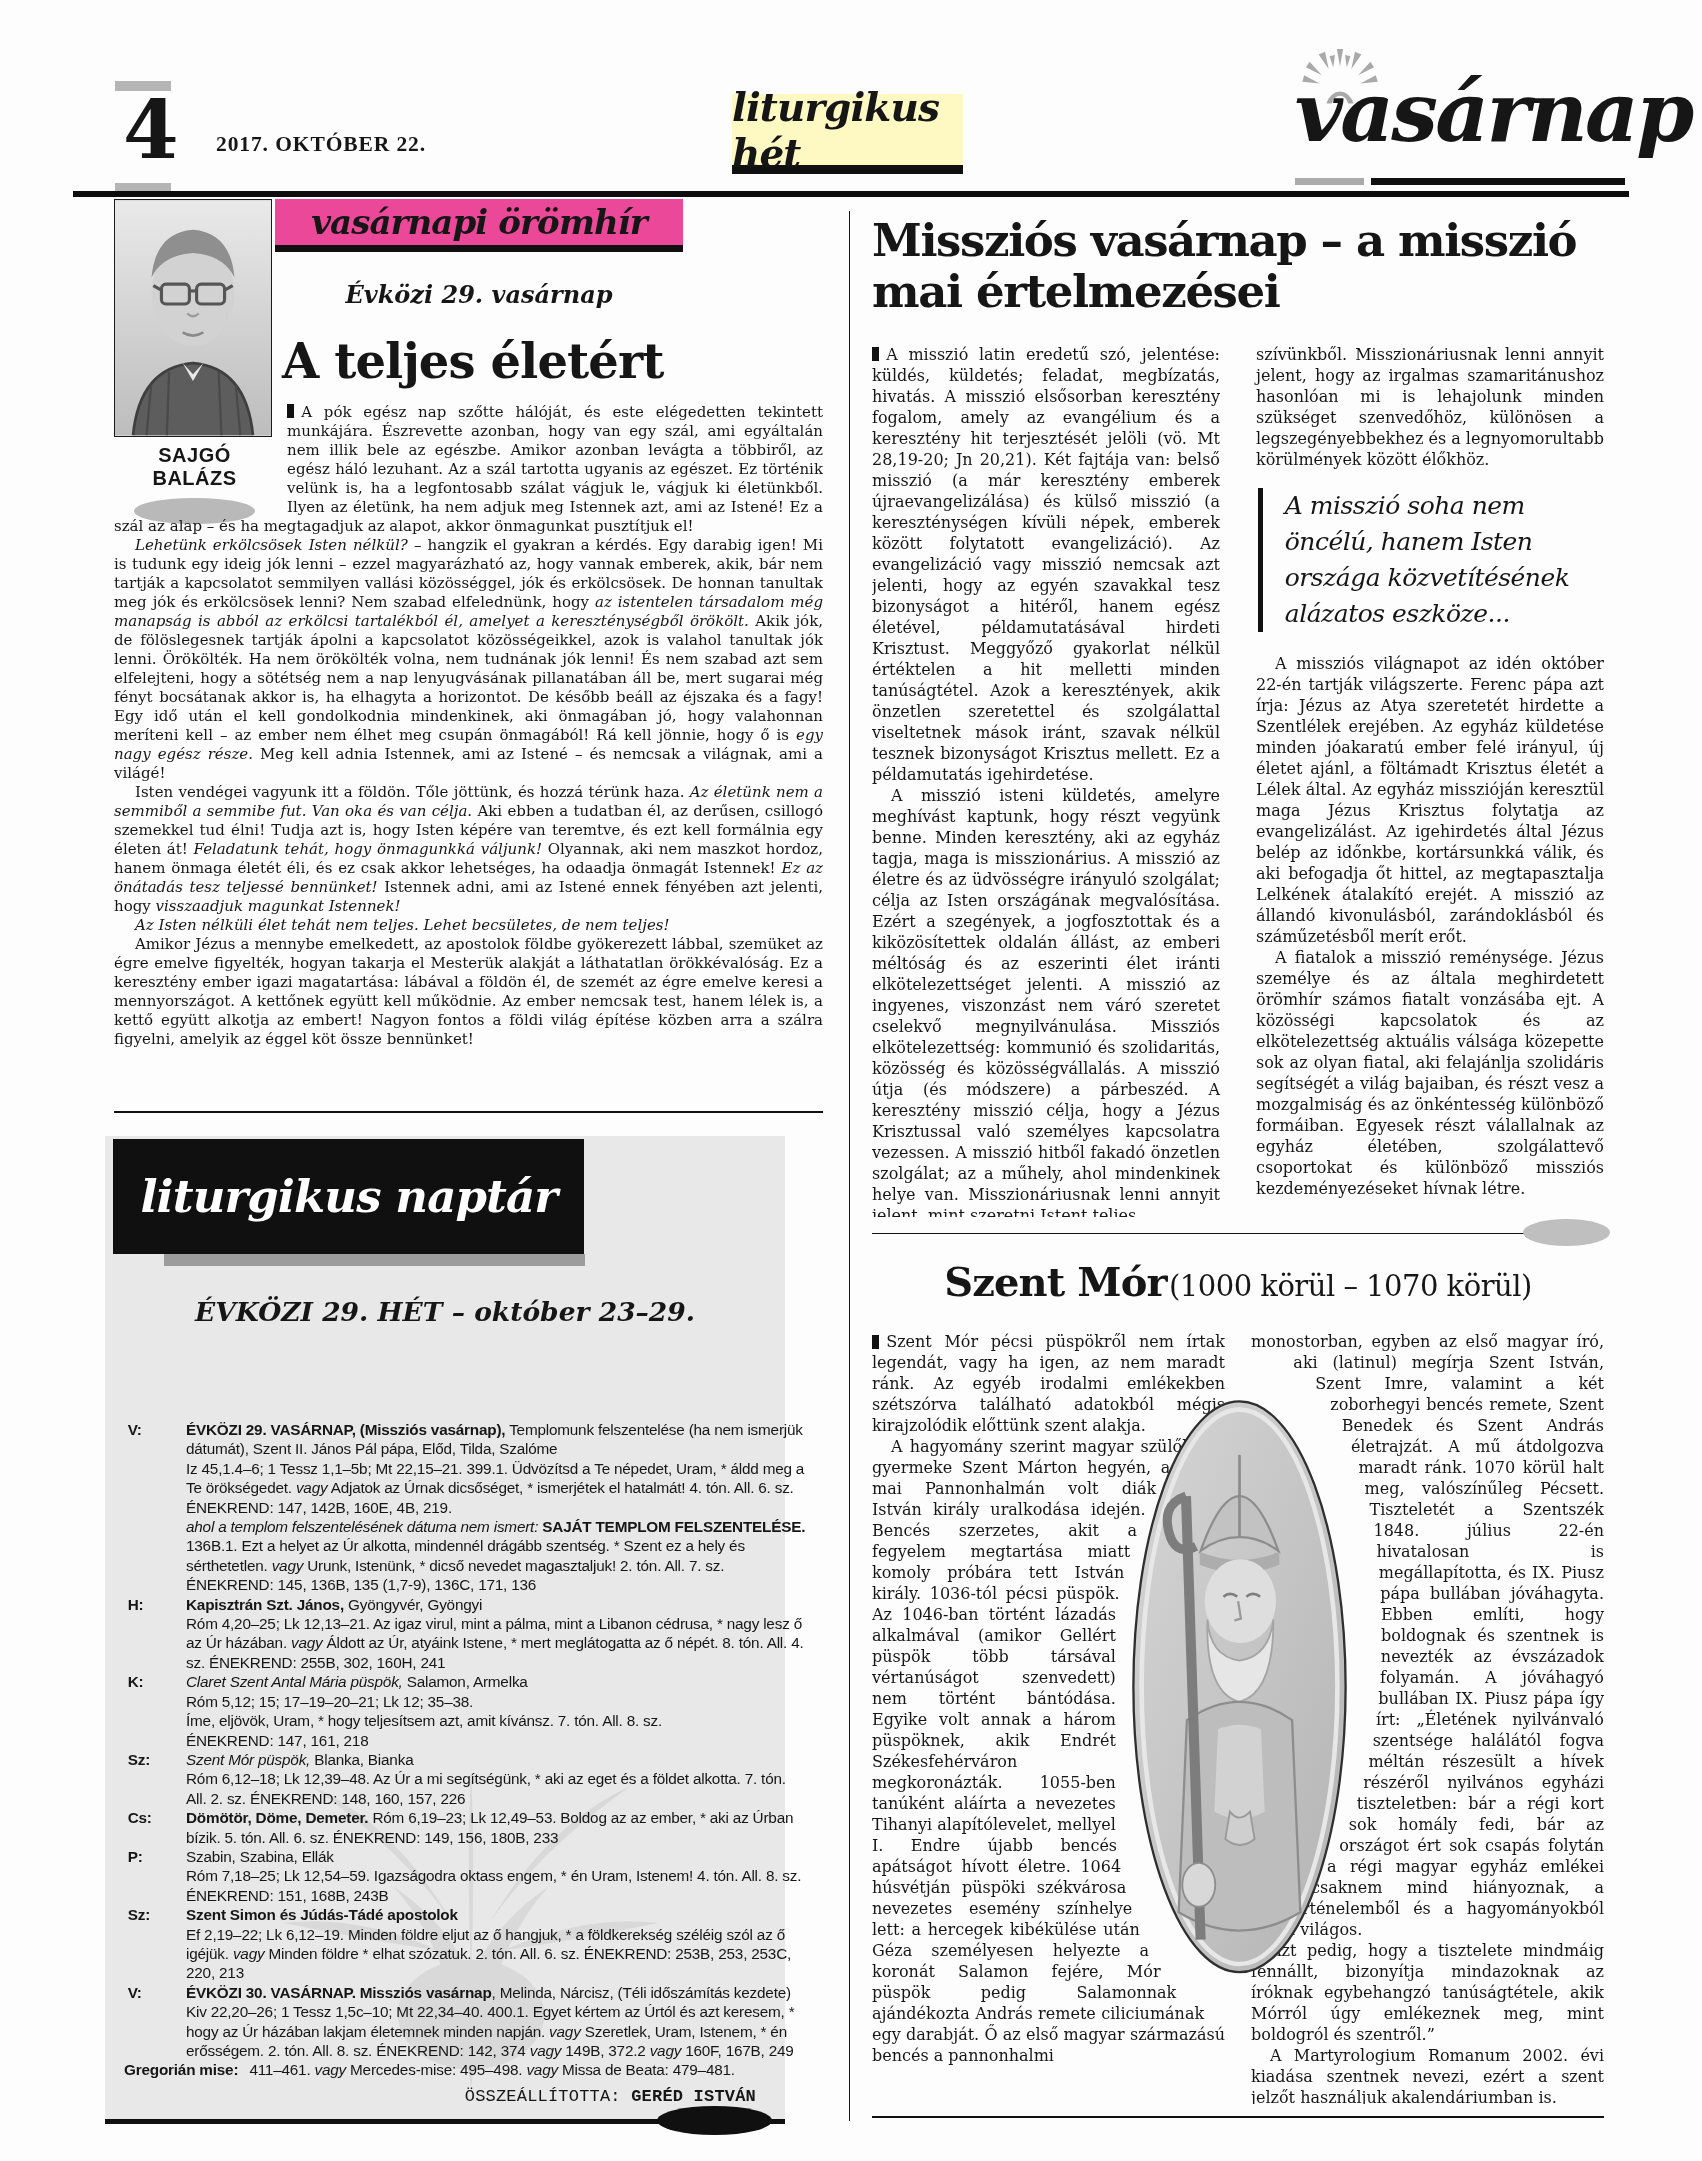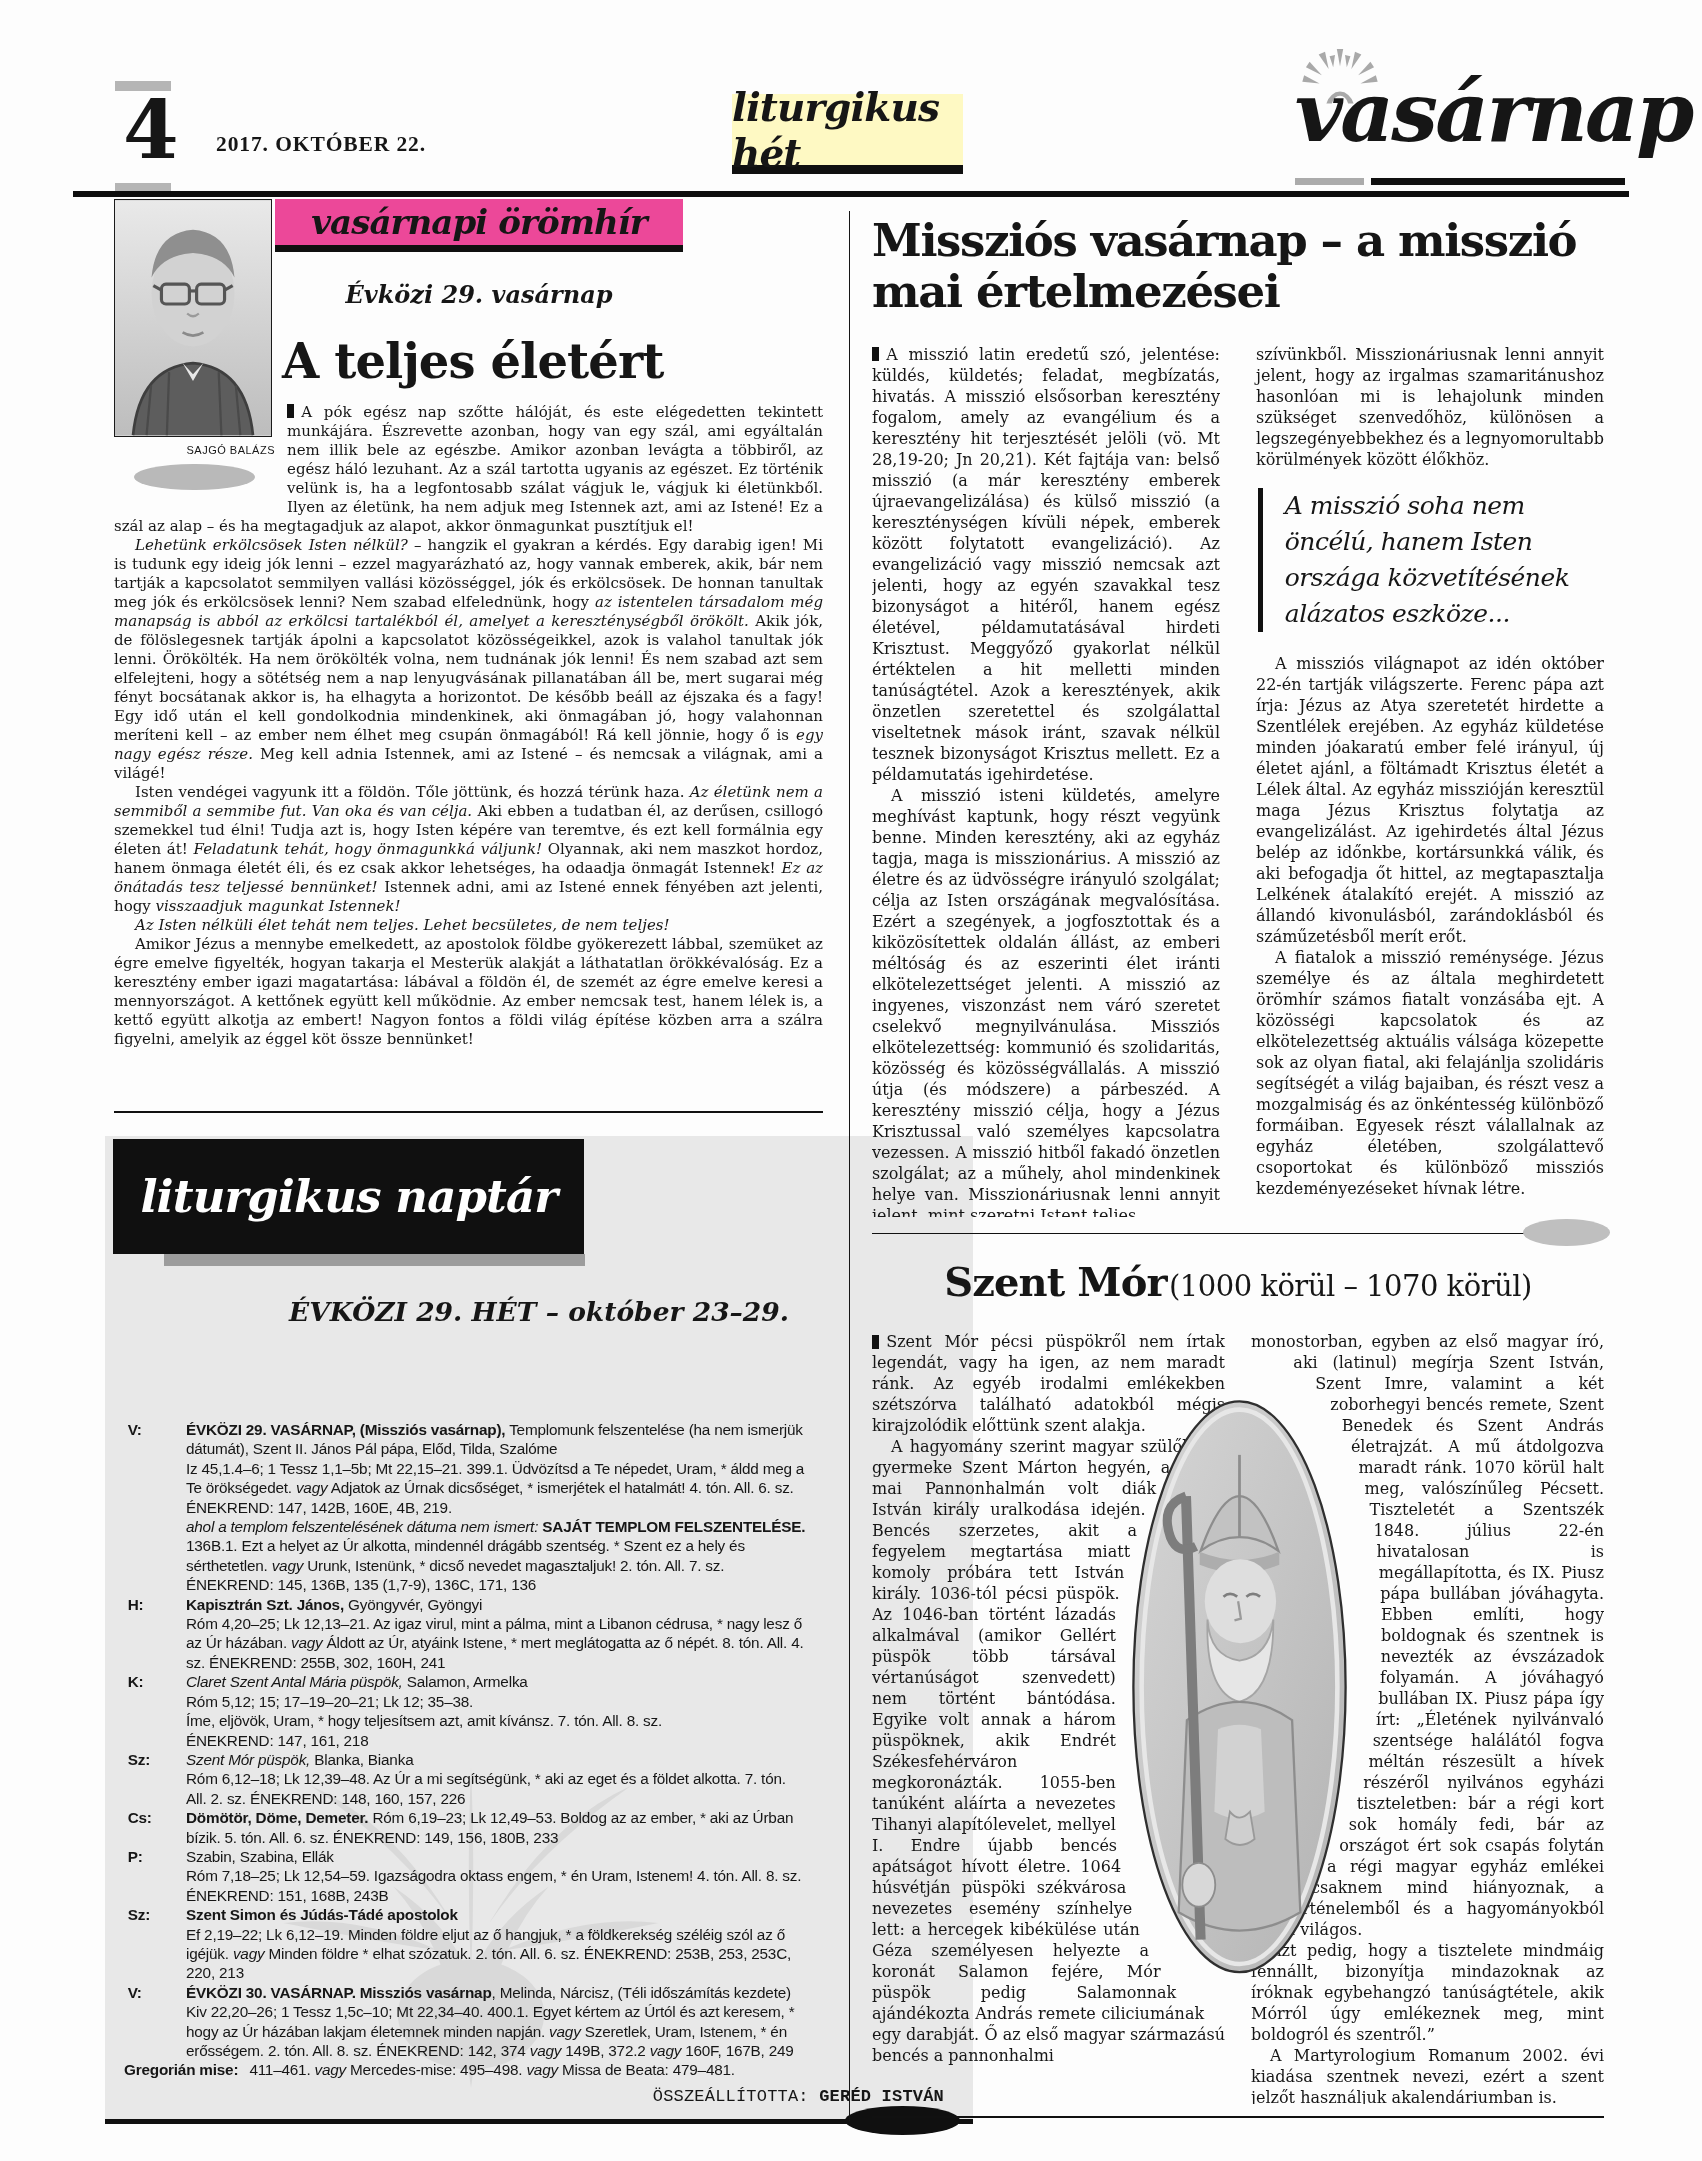--- a/index.html
+++ b/index.html
@@ -19,40 +19,40 @@
       font-size:83px; letter-spacing:-2.7px; line-height:1; }
   .mh-sun { position:absolute; left:20px; top:4.6px; }
   .mh-ul-gray { position:absolute; left:13.7px; top:134px; width:69px; height:7.3px; background:#ababab; }
   .mh-ul-black { position:absolute; left:90px; top:134px; width:254px; height:7.3px; background:#101010; }
   .top-rule { position:absolute; left:73px; top:191px; width:1556px; height:5.5px; background:#0d0d0d; }
 
   
   .left-zone { position:absolute; left:114px; top:199px; width:709px; }
   .photo-fig { position:absolute; left:0; top:0; width:161px; }
   .photo-fig svg { display:block; border:1.4px solid #1a1a1a; background:#d8d8d8; }
-  .photo-cap { margin-top:7.3px; text-align:right; font-family:"Liberation Sans",sans-serif;
-      font-weight:normal; font-size:11px; letter-spacing:0.5px; }
+  .photo-cap { margin-top:7.3px; text-align:center; font-family:"Liberation Sans",sans-serif;
+      font-weight:bold; font-size:20px; letter-spacing:0.5px; }
   .photo-blob { width:121px; height:26.5px; background:#b9b9b9; border-radius:50%; margin:7.3px auto 0; }
   .oromhir-box { position:absolute; left:161px; top:0; width:408px; height:53px; background:#ec4899;
       border-bottom:7.3px solid #101010; display:flex; align-items:center; justify-content:center; }
   .oromhir-box span { font-style:italic; font-weight:bold; font-size:34px; letter-spacing:-0.9px; }
   .oromhir-sub { position:absolute; left:161px; top:81px; width:408px; text-align:center;
       font-style:italic; font-weight:bold; font-size:24px; }
   .oromhir-headline { position:absolute; left:168px; top:134px; font-weight:bold; font-size:48px; letter-spacing:-0.9px; }
   .oromhir-body { position:absolute; left:0; top:204px; width:709px; height:693px; overflow:hidden;
       font-size:15px; line-height:19px; text-align:justify; }
   .photo-spacer { float:left; width:173px; height:100px; }
   .par { text-indent:21px; }
   .par.noind { text-indent:0; }
   .lede-bar::before { content:""; display:inline-block; width:6.9px; height:14px; background:#111;
       margin-right:7.3px; vertical-align:-1.4px; }
   .rule-under-left { position:absolute; left:114px; top:1111px; width:709px; height:1.8px; background:#111; }
 
   
-  .naptar { position:absolute; left:105px; top:1136px; width:868px; height:988px; background:#e8e8e8;
+  .naptar { position:absolute; left:105px; top:1136px; width:680px; height:988px; background:#e8e8e8;
       border-bottom:5.5px solid #101010; }
   .naptar-watermark { position:absolute; left:151px; top:494px; opacity:1; }
   .naptar-banner { position:absolute; left:8.2px; top:2.7px; width:471px; height:115px; background:#101010;
       display:flex; align-items:center; justify-content:center; }
   .naptar-banner span { color:#ffffff; font-style:italic; font-weight:bold; font-size:45px; letter-spacing:-0.9px; }
   .naptar-shadow { position:absolute; left:59px; top:118px; width:421px; height:12px; background:#9c9c9c; }
   .naptar-week { position:absolute; left:0; top:160px; width:100%; text-align:center;
       font-style:italic; font-weight:bold; font-size:26.5px; }
   .naptar-list { position:absolute; left:19px; top:284px; width:683px; height:668px; overflow:hidden;
       font-family:"Liberation Sans",sans-serif; font-size:15.3px; line-height:19.4px; letter-spacing:-0.2px; }

